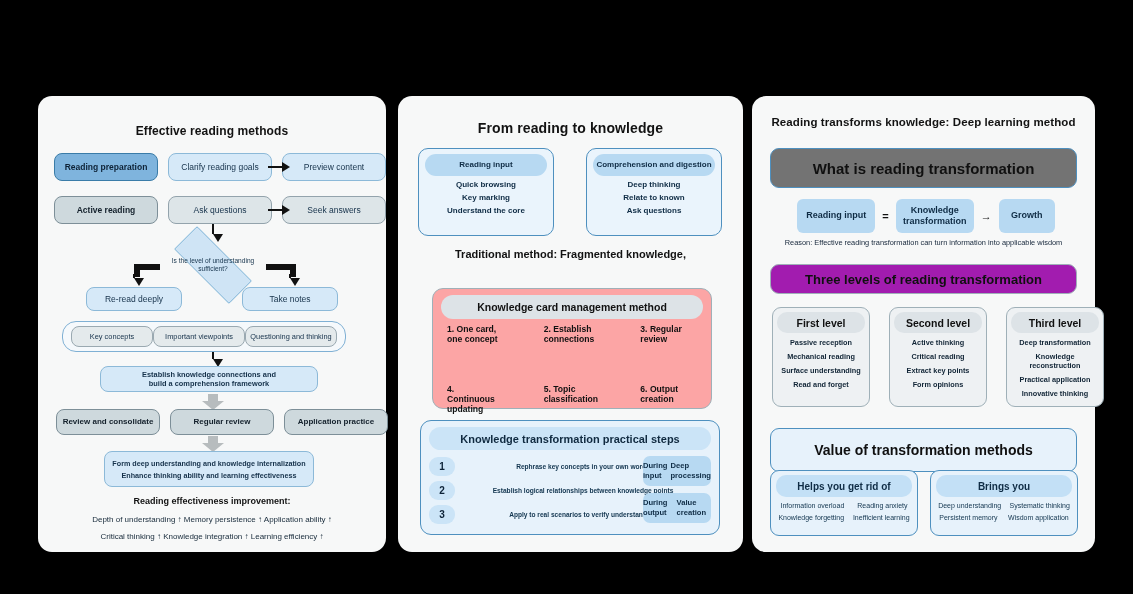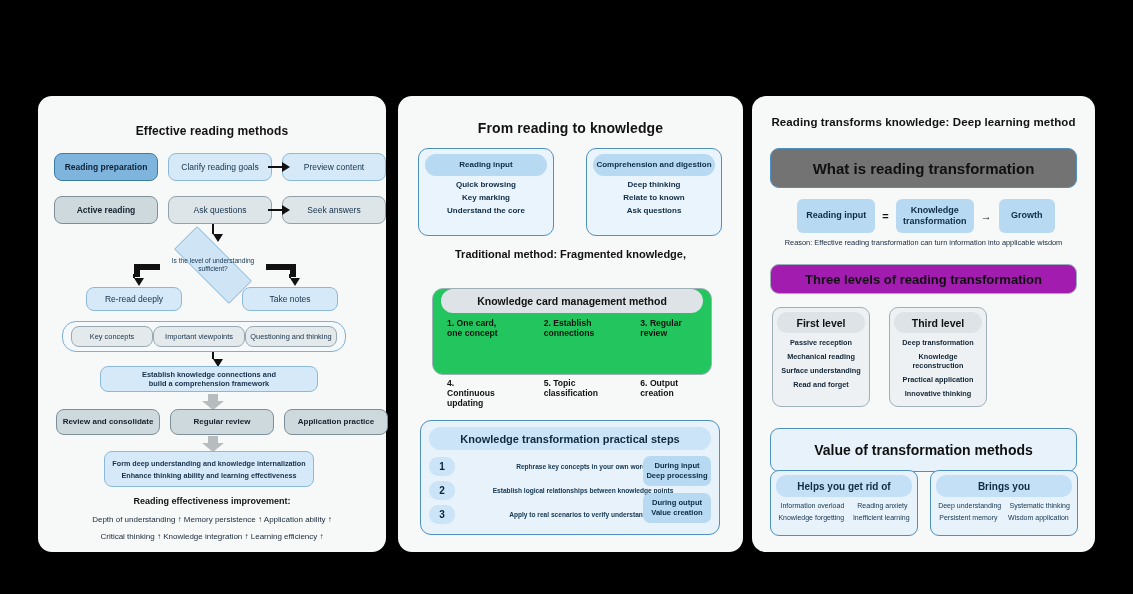--- a/index.html
+++ b/index.html
@@ -141,22 +141,22 @@
   .p2-card .itm {
     text-align: center; font-size: 8px; font-weight: bold; color: #0f2c45;
     margin-top: 4px;
   }
 
   #p2-trad {
     position: absolute; left: 398px; top: 247px; width: 345px;
     text-align: center; font-size: 11px; font-weight: bold; color: #121212; line-height: 1.4;
   }
   #p2-kcard {
-    position: absolute; left: 432px; top: 288px; width: 280px; height: 87px;
-    background: #22c55e; border: 1.3px solid #9fb0b8; border-radius: 11px; padding: 0 8px;
+    position: absolute; left: 432px; top: 288px; width: 280px; height: 121px;
+    background: #fca5a5; border: 1.3px solid #9fb0b8; border-radius: 11px; padding: 6px 8px;
   }
   #p2-kcard .hdr {
     background: #dde3e7; border-radius: 13px; height: 24px;
     display: flex; align-items: center; justify-content: center;
     font-size: 10.5px; font-weight: bold; color: #111; margin-bottom: 5px;
   }
   #p2-kcard .grid {
     display: grid; grid-template-columns: 1fr 1fr 1fr; row-gap: 4px; column-gap: 4px;
     padding: 0 6px;
     gap: 40px;
@@ -178,21 +178,21 @@
     display: flex; align-items: center; justify-content: center;
     font-size: 10px; font-weight: bold; color: #0d2338; flex: none;
   }
   .step-txt {
     flex: 1; text-align: center; font-size: 6.6px; font-weight: bold; color: #12354f;
     padding: 0 2px;
   }
   .side-tag {
     position: absolute; right: 8px; width: 68px;
     background: #b7d9f2; border-radius: 7px;
-    display: flex; flex-direction: column; align-items: center; justify-content: center;
+    display: flex; flex-direction: row; align-items: center; justify-content: center;
     font-size: 7.6px; font-weight: bold; color: #0f2c45; line-height: 1.35;
   }
   #p2-tag-1 { top: 35px; height: 30px; }
   #p2-tag-2 { top: 72px; height: 30px; }
 
   
   .banner {
     position: absolute; border-radius: 9px;
     display: flex; align-items: center; justify-content: center;
     font-weight: bold; color: #101010;
@@ -426,20 +426,27 @@
 
   <div class="banner" id="p3-banner-2">Three levels of reading transformation</div>
 
   <div id="p3-levels">
     <div class="level-card">
       <div class="hdr">First level</div>
       <div class="itm">Passive reception</div>
       <div class="itm">Mechanical reading</div>
       <div class="itm">Surface understanding</div>
       <div class="itm">Read and forget</div>
+    </div>
+    <div class="level-card">
+      <div class="hdr">Second level</div>
+      <div class="itm">Active thinking</div>
+      <div class="itm">Critical reading</div>
+      <div class="itm">Extract key points</div>
+      <div class="itm">Form opinions</div>
     </div>
     <div class="level-card">
       <div class="hdr">Third level</div>
       <div class="itm">Deep transformation</div>
       <div class="itm">Knowledge reconstruction</div>
       <div class="itm">Practical application</div>
       <div class="itm">Innovative thinking</div>
     </div>
   </div>
 

